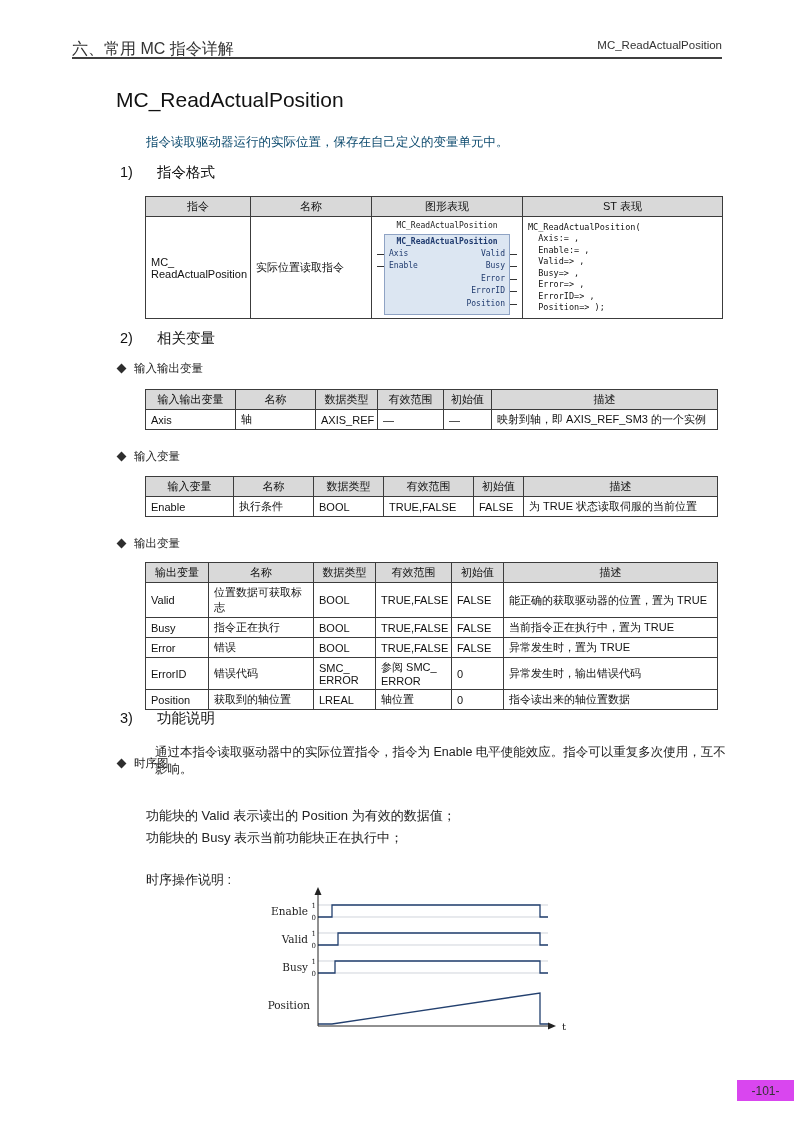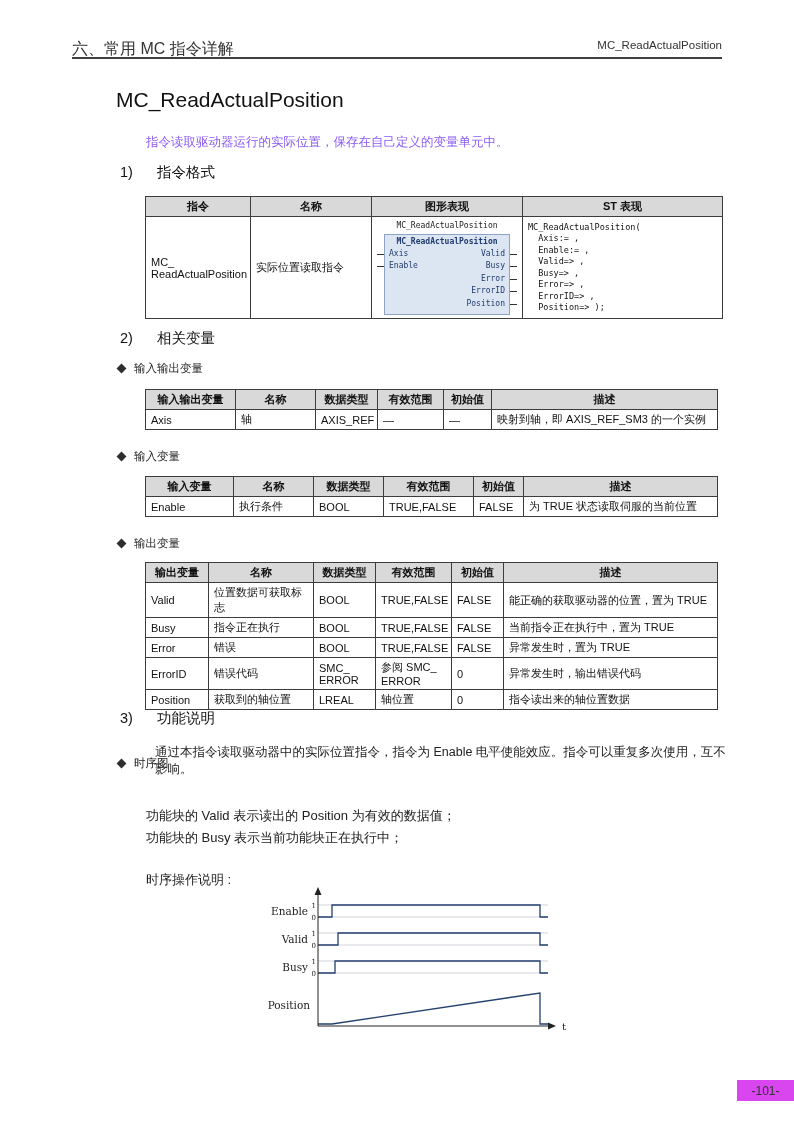--- a/index.html
+++ b/index.html
@@ -8,33 +8,33 @@
     position:relative; width:794px; height:1123px; margin:0 auto;
     background:#ffffff; font-family:"Liberation Sans", sans-serif; color:#1a1a1a;
     overflow:hidden;
   }
   
   .hdr-left  { position:absolute; left:72px;  top:39px; font-size:16px; color:#333; }
   .hdr-right { position:absolute; right:72px; top:39px; font-size:11.5px; color:#333; }
   .hdr-rule  { position:absolute; left:72px; top:57px; width:650px; height:2px; background:#3f3f3f; }
 
   .doc-title { position:absolute; left:116px; top:88px; font-size:21px; font-weight:500; color:#111; }
-  .intro     { position:absolute; left:146px; top:134px; font-size:12.5px; color:#8b5cf6; }
+  .intro     { position:absolute; left:146px; top:134px; font-size:12.5px; color:#0c4a6e; }
 
   .sec-heading { position:absolute; left:120px; font-size:14.5px; font-weight:500; color:#111; }
   .sec-heading .num { display:inline-block; width:37px; }
   .sec1 { top:163px; } .sec2 { top:329px; } .sec3 { top:709px; }
 
   .bullet-row { position:absolute; left:118px; display:flex; align-items:center; gap:9px; font-size:11.5px; color:#222; }
   .diamond { width:7px; height:7px; background:#2e2e2e; transform:rotate(45deg); flex:none; }
   .b-io { top:361px; } .b-in { top:449px; } .b-out { top:536px; } .b-timing { top:756px; }
 
   .tbl-wrap { position:absolute; }
   table.doc { border-collapse:collapse; table-layout:fixed; width:100%; font-size:11px; color:#111; }
-  table.doc th { background:#d9d9d9; border:1px solid #3c3c3c; font-weight:700; font-size:11px; padding:2px 3px; text-align:center; }
+  table.doc th { background:#d9d9d9; border:1px solid #3c3c3c; font-weight:400; font-size:11px; padding:2px 3px; text-align:center; }
   table.doc td { border:1px solid #3c3c3c; padding:2px 5px; vertical-align:middle; text-align:left; }
   .ml { white-space:pre-line;margin-left:20px; }
 
   .fmt-wrap { left:145px; top:196px; width:577px; }
   .fmt-wrap td { height:102px; }
   td.diagram-cell { padding:2px 2px; vertical-align:top; }
   td.st-cell { font-family:"DejaVu Sans Mono", monospace; font-size:8.5px; line-height:11.5px;
                white-space:pre; vertical-align:top; padding:3px 7px; color:#111; }
 
   .fb-caption { text-align:center; font-family:"DejaVu Sans Mono", monospace; font-size:8px; color:#222; margin-top:1px; }

